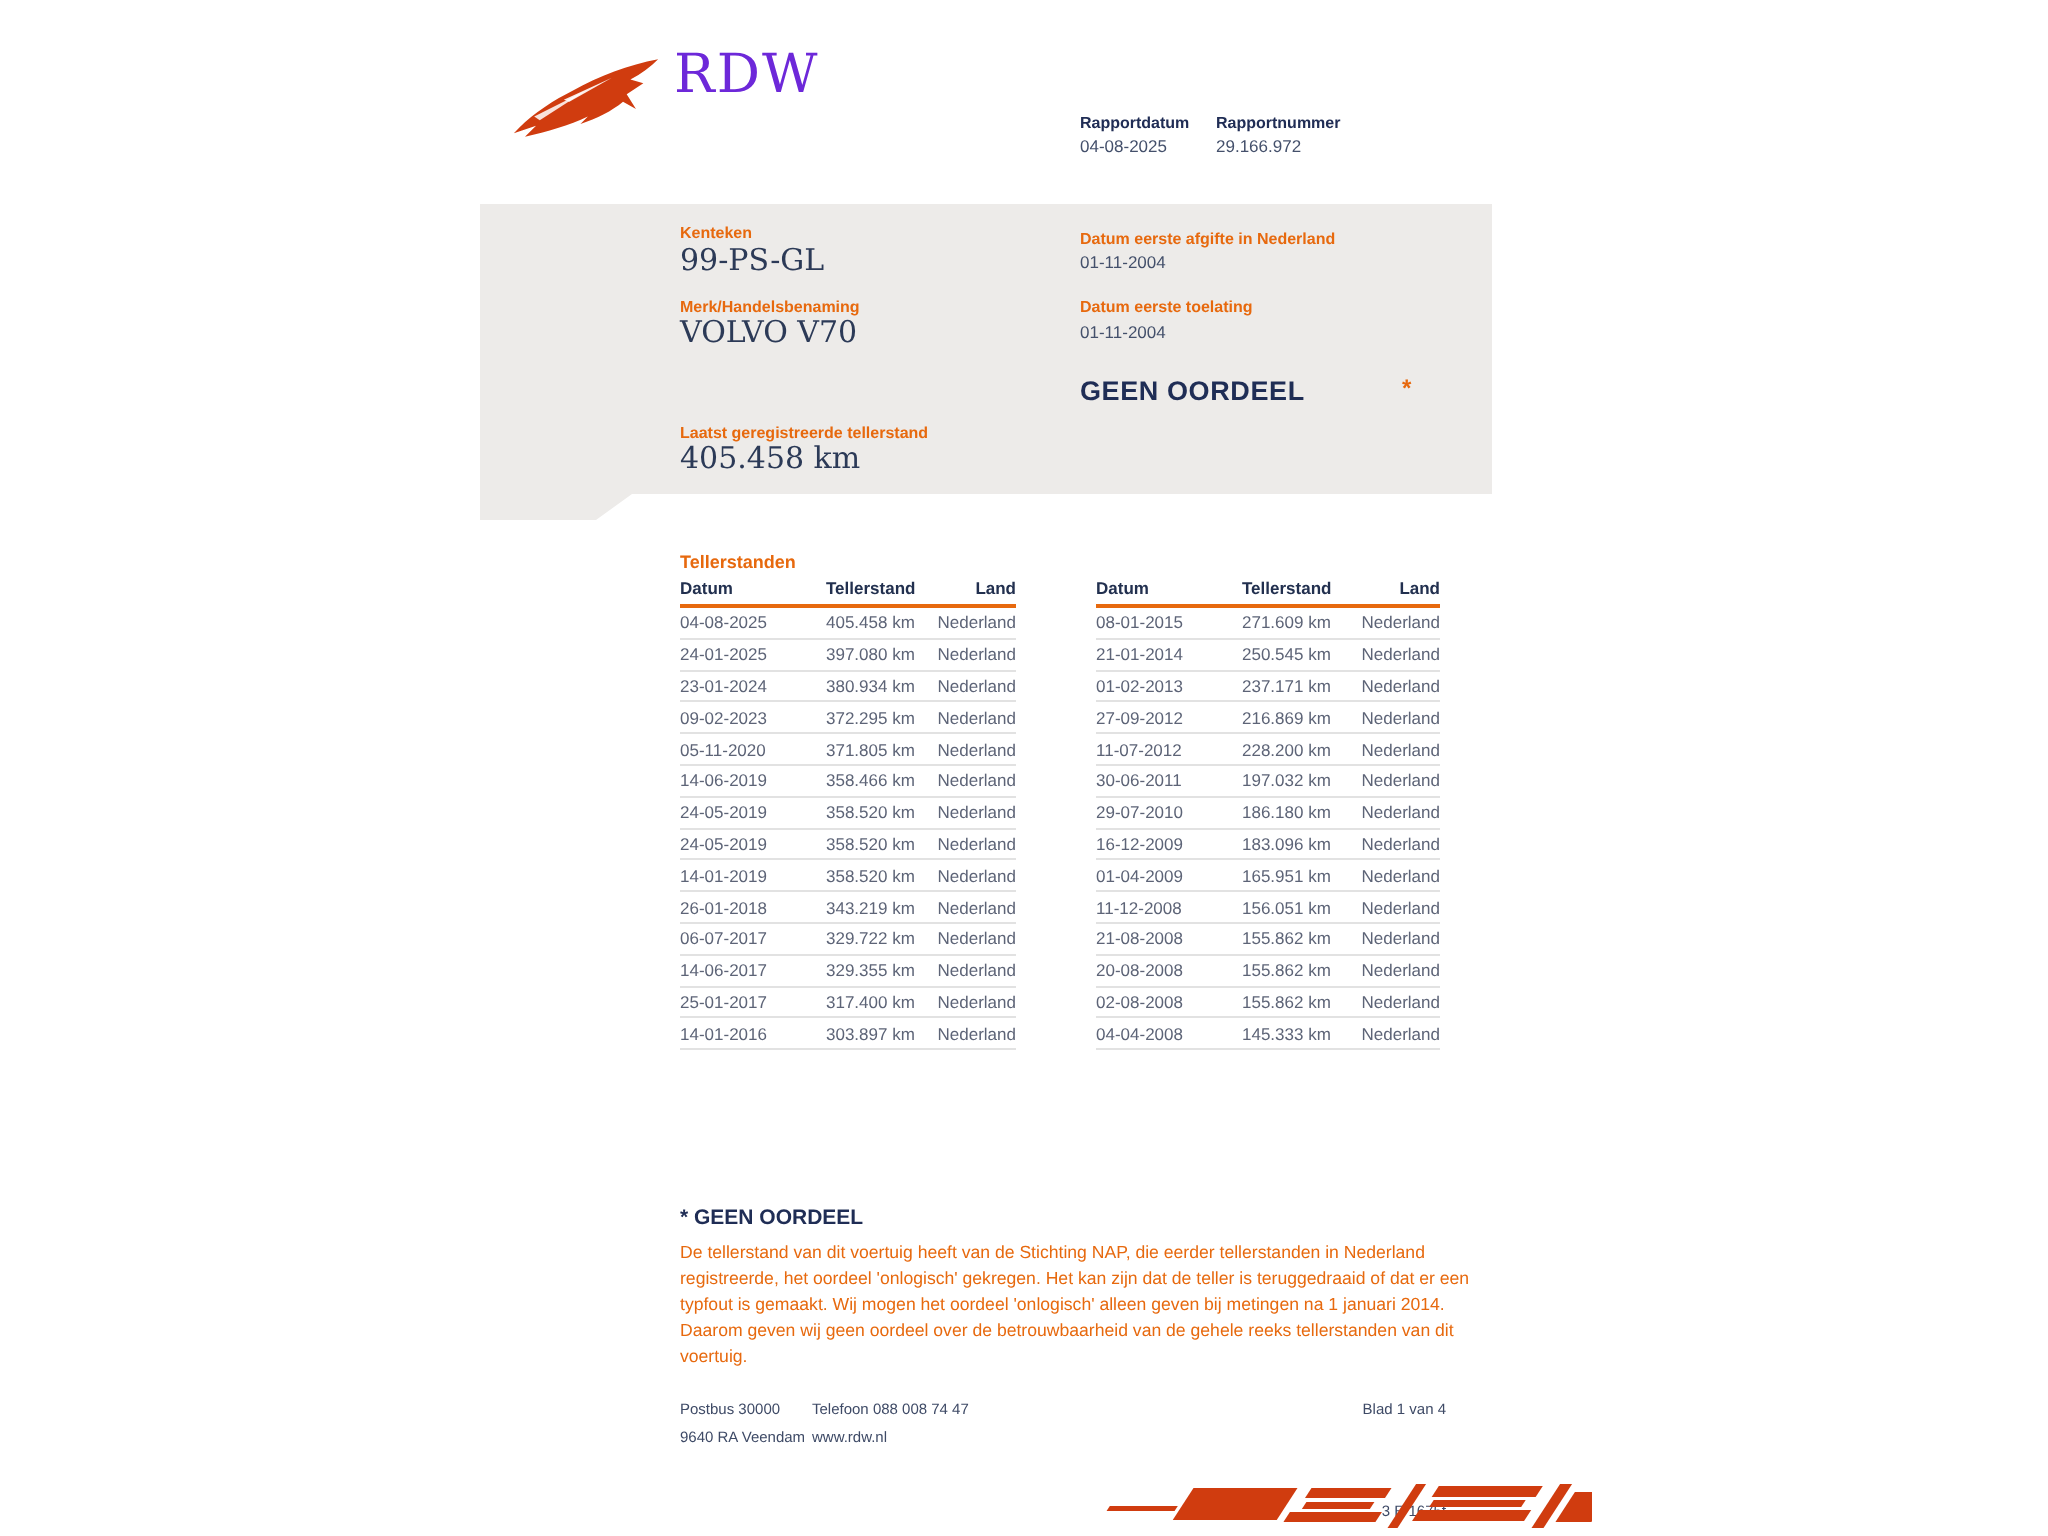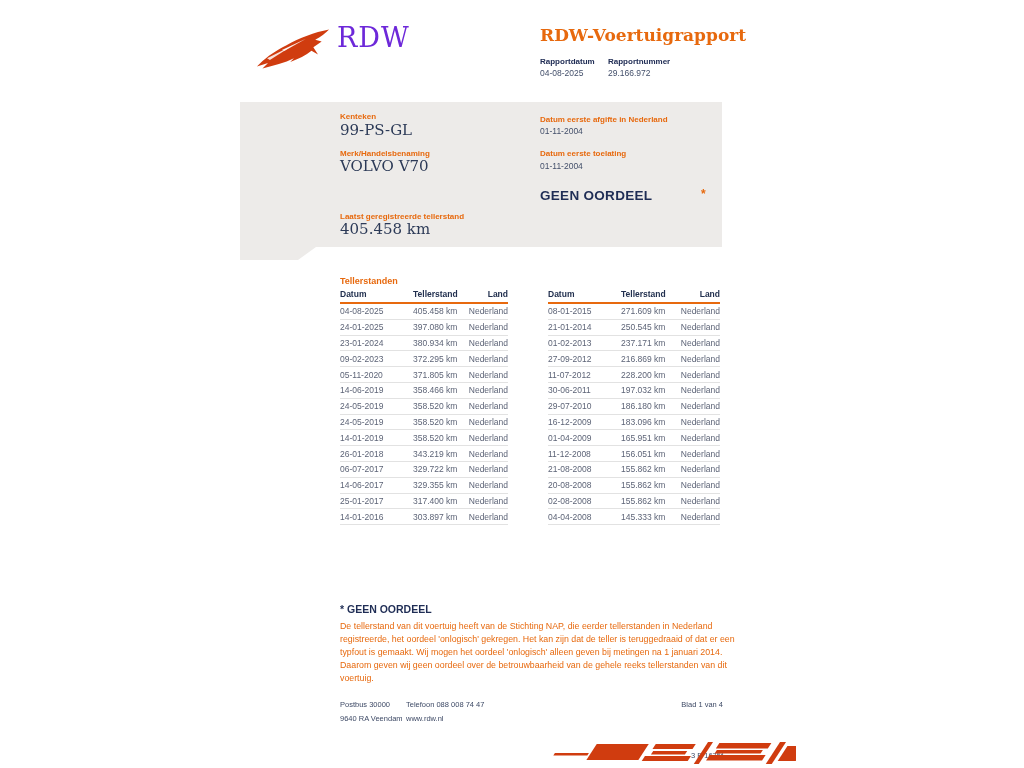--- a/index.html
+++ b/index.html
@@ -12,21 +12,21 @@
   
   .logo-text{left:337px;top:22px;font-family:"DejaVu Serif",serif;
              font-size:27px;color:#6d28d9;letter-spacing:1px;}
   .doc-title{left:540px;top:25px;font-family:"DejaVu Serif",serif;font-weight:700;
              font-size:17px;color:#e7690e;}
   .meta-label{top:57px;font-size:8px;font-weight:700;color:#202d55;text-align:right;}
   .meta-value{top:68px;font-size:8.5px;color:#44506b;}
 
   
   .panel{left:240px;top:102px;width:482px;height:158px;background:#edebe9;
-         clip-path:polygon(0 0,100% 0,100% 145px,76px 145px,58px 158px,0 158px);}
+         clip-path:polygon(0 0,100% 0,100% 145px,76px 145px,58px 158px,0 158px);padding-left:24px;}
   .olabel{font-size:8px;font-weight:700;color:#e7690e;}
   .serif-val{font-family:"DejaVu Serif",serif;font-size:15px;color:#2c3a57;}
   .sans-val{font-size:8.5px;color:#44506b;}
   .oordeel{font-size:13.5px;font-weight:700;color:#1f2d55;letter-spacing:.3px;}
   .asterisk{color:#e7690e;font-size:12px;font-weight:700;}
 
   
   .section-title{left:340px;top:276px;font-size:9px;font-weight:700;color:#e7690e;}
   .tables{left:340px;top:289px;width:380px;display:flex;}
   .mtable{width:168px;}
@@ -53,21 +53,20 @@
 
 <div id="page">
 
   <svg class="abs" style="left:256px;top:27px;" width="74" height="44" viewBox="0 0 80 44" aria-hidden="true">
     <path fill="#d03c0f" d="M79,1 C63,4 47,10 33,18 C23,23 12,30 4,38 L1,41 L13,37 L7,43 C19,40 31,37 41,32 L37,36 C46,33 54,29 60,24 L67,28 L62,20 L71,14 L64,12 C70,9 75,5 79,1 Z"></path>
     <path fill="#ffffff" opacity="0.9" d="M28,23 L54,11 L31,24 Z"></path>
     <path fill="#ffffff" opacity="0.85" d="M12,32 L40,18 L15,34 Z"></path>
   </svg>
   <div class="abs logo-text">RDW</div>
 
-  <div class="abs doc-title">RDW-Voertuigrapport</div>
   <div class="abs meta-label" style="left:540px;">Rapportdatum</div>
   <div class="abs meta-label" style="left:608px;">Rapportnummer</div>
   <div class="abs meta-value" style="left:540px;">04-08-2025</div>
   <div class="abs meta-value" style="left:608px;">29.166.972</div>
 
   <div class="abs panel">
     <div class="abs olabel" style="left:100px;top:10px;">Kenteken</div>
     <div class="abs serif-val" style="left:100px;top:19px;">99-PS-GL</div>
     <div class="abs olabel" style="left:100px;top:47px;">Merk/Handelsbenaming</div>
     <div class="abs serif-val" style="left:100px;top:55px;">VOLVO V70</div>

